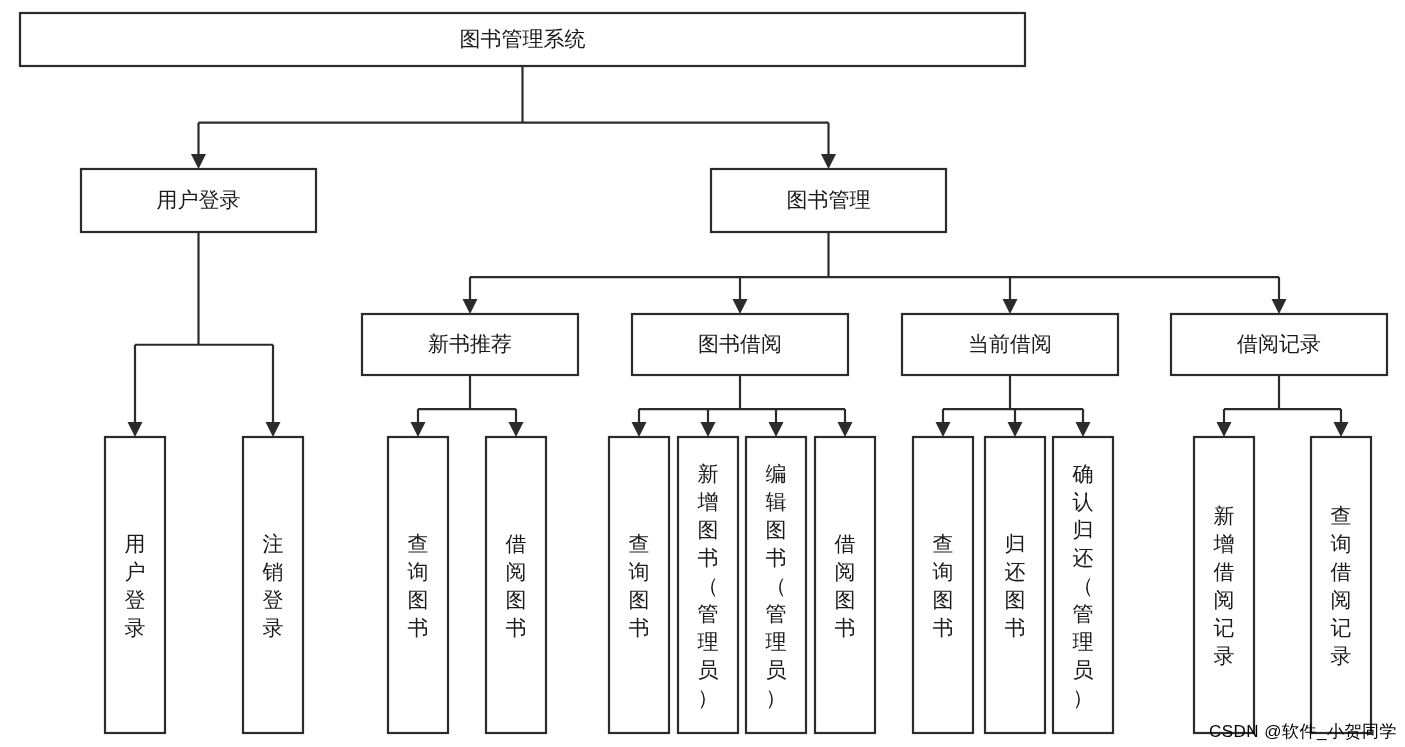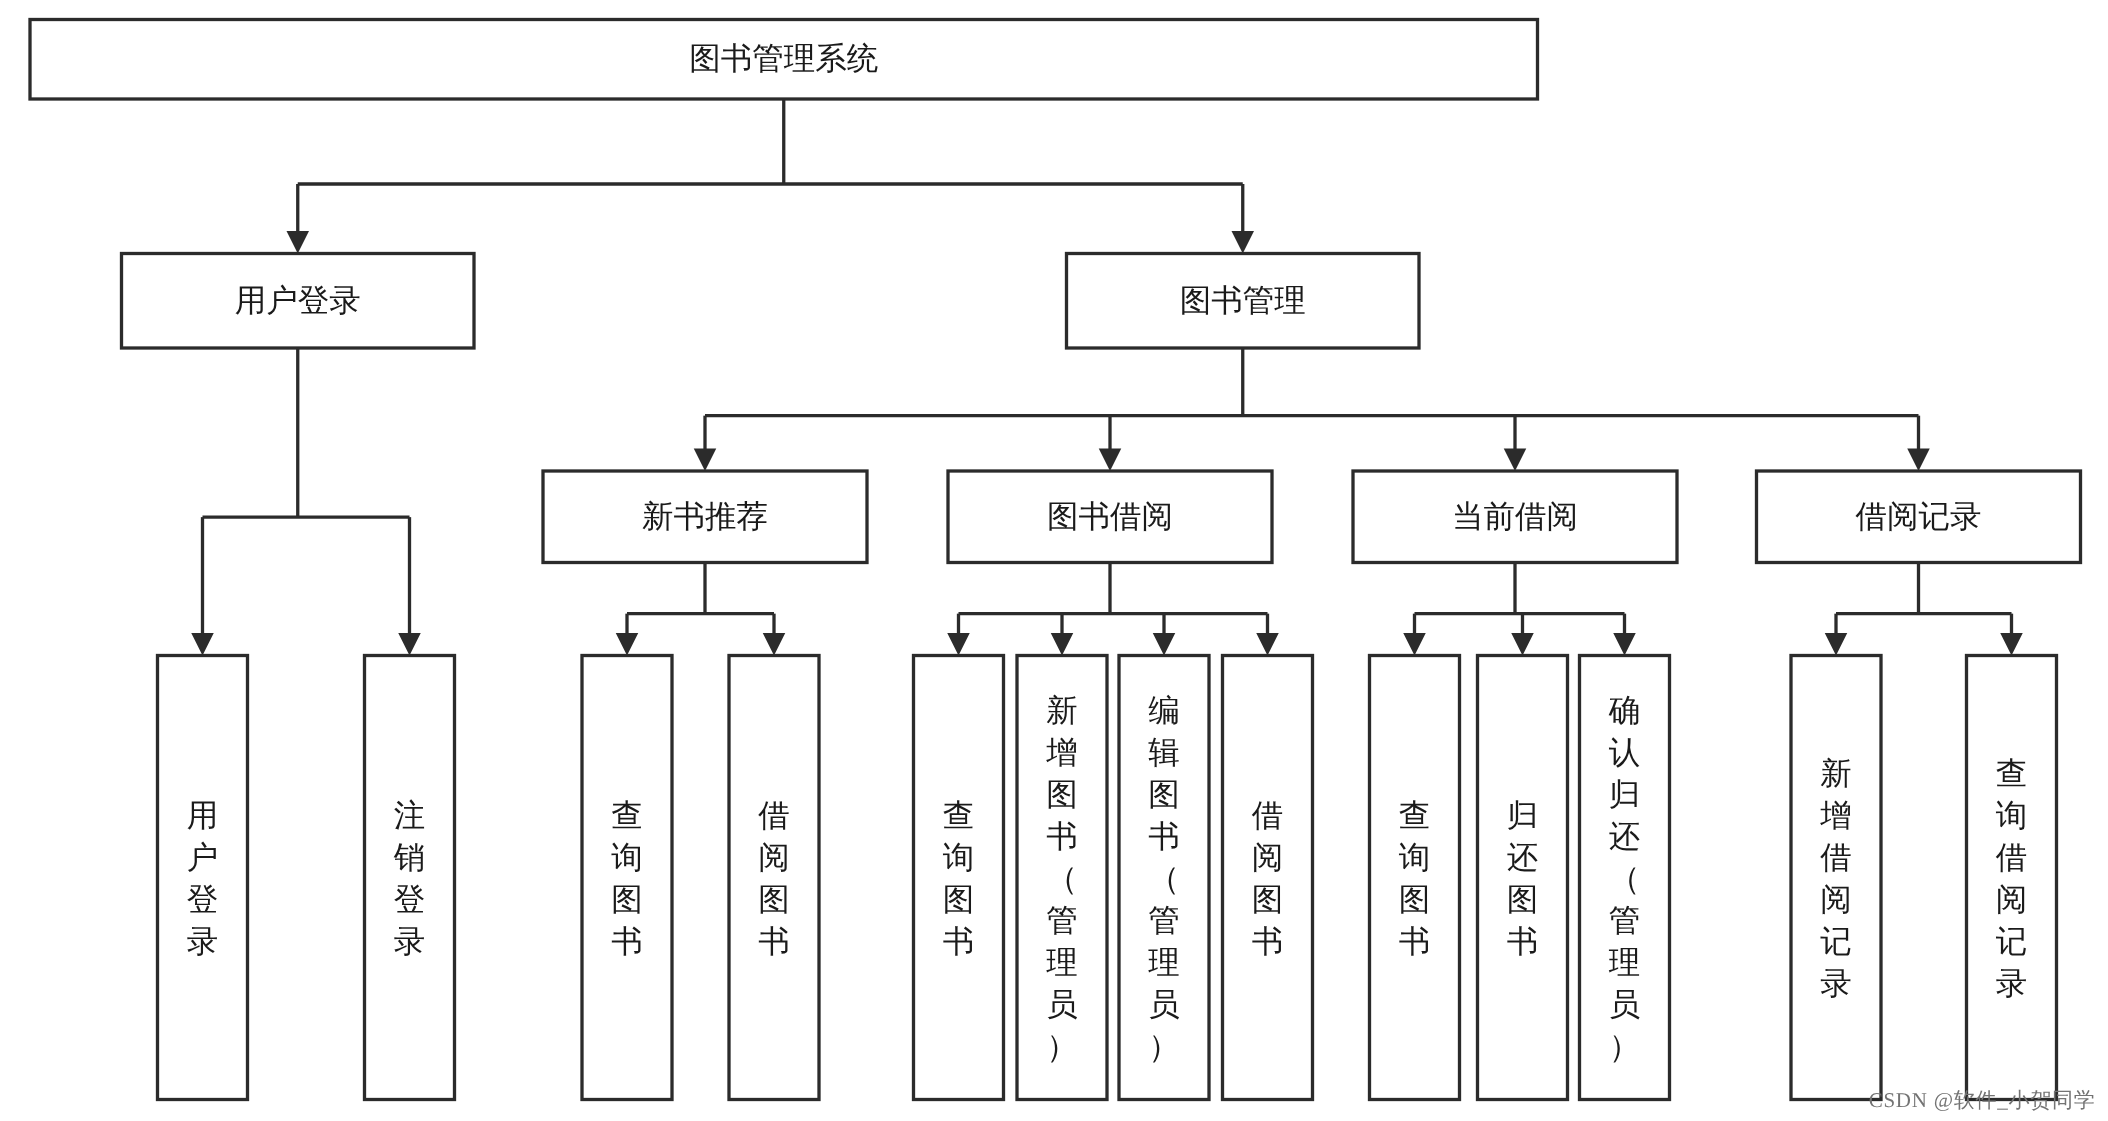--- a/index.html
+++ b/index.html
@@ -44,23 +44,23 @@
   .node-label-v {
     font-family: "Liberation Sans", "DejaVu Sans", sans-serif;
     font-size: 21px;
     fill: #1a1a1a;
     text-anchor: middle;
   }
   .watermark {
     position: absolute;
     right: 8px;
     bottom: 4px;
-    font-family: Liberation Serif, serif;
-    font-size: 14px;
-    color: #737373;
+    font-family: Liberation Sans, sans-serif;
+    font-size: 17px;
+    color: #000000;
     white-space: nowrap;
     letter-spacing: 0.5px;
     pointer-events: none;
   }
 </style>
 </head>
 <body>
 
 <svg id="diagram" viewBox="0 0 1405 747" xmlns="http://www.w3.org/2000/svg">
 

